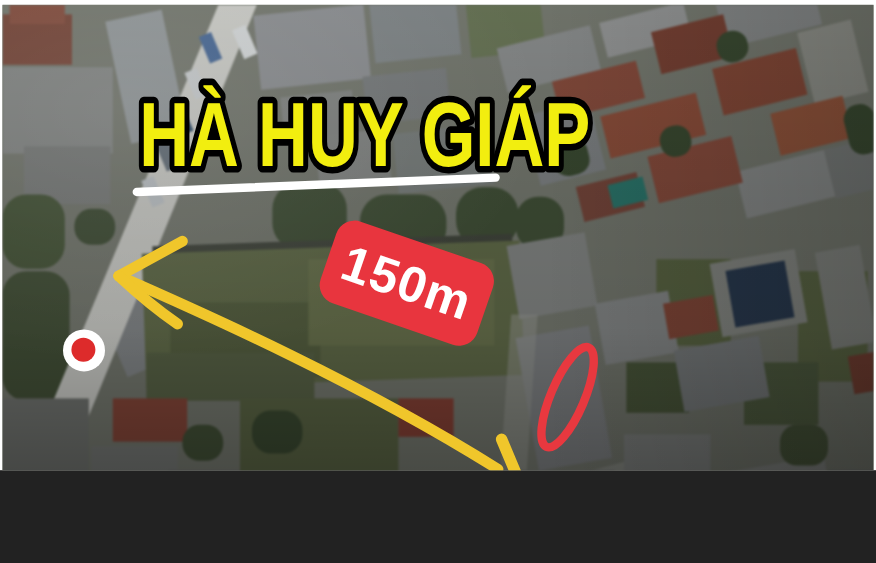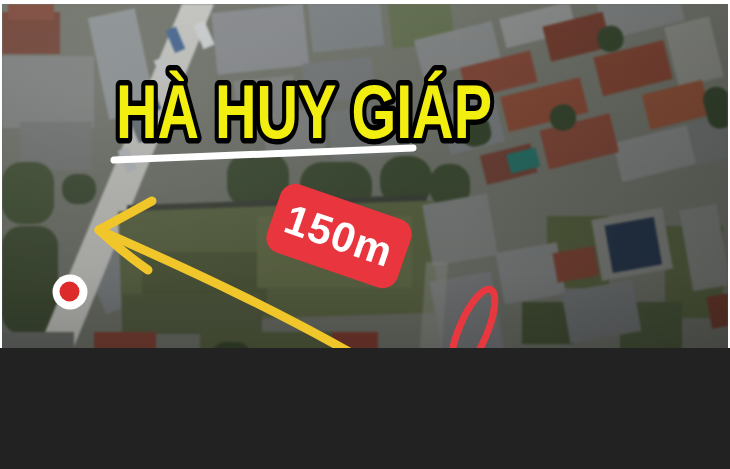--- a/index.html
+++ b/index.html
@@ -1,19 +1,19 @@
 <!DOCTYPE html>
 <html><head>
 <meta charset="utf-8">
 <style>
   html,body { margin:0; padding:0; background:#222; }
   * { box-sizing:border-box; }
   .stage {
     position:relative;
-    width:730px; height:348px;
+    width:730px; height:392px;
     background:#ffffff;
     padding:4px 2px 0 2px;
     overflow:hidden;
     font-family:"Liberation Sans","DejaVu Sans",sans-serif;
   }
   .viewport {
     position:relative;
     width:726px; height:465px;
     background:#7b7f75;
     overflow:hidden;

